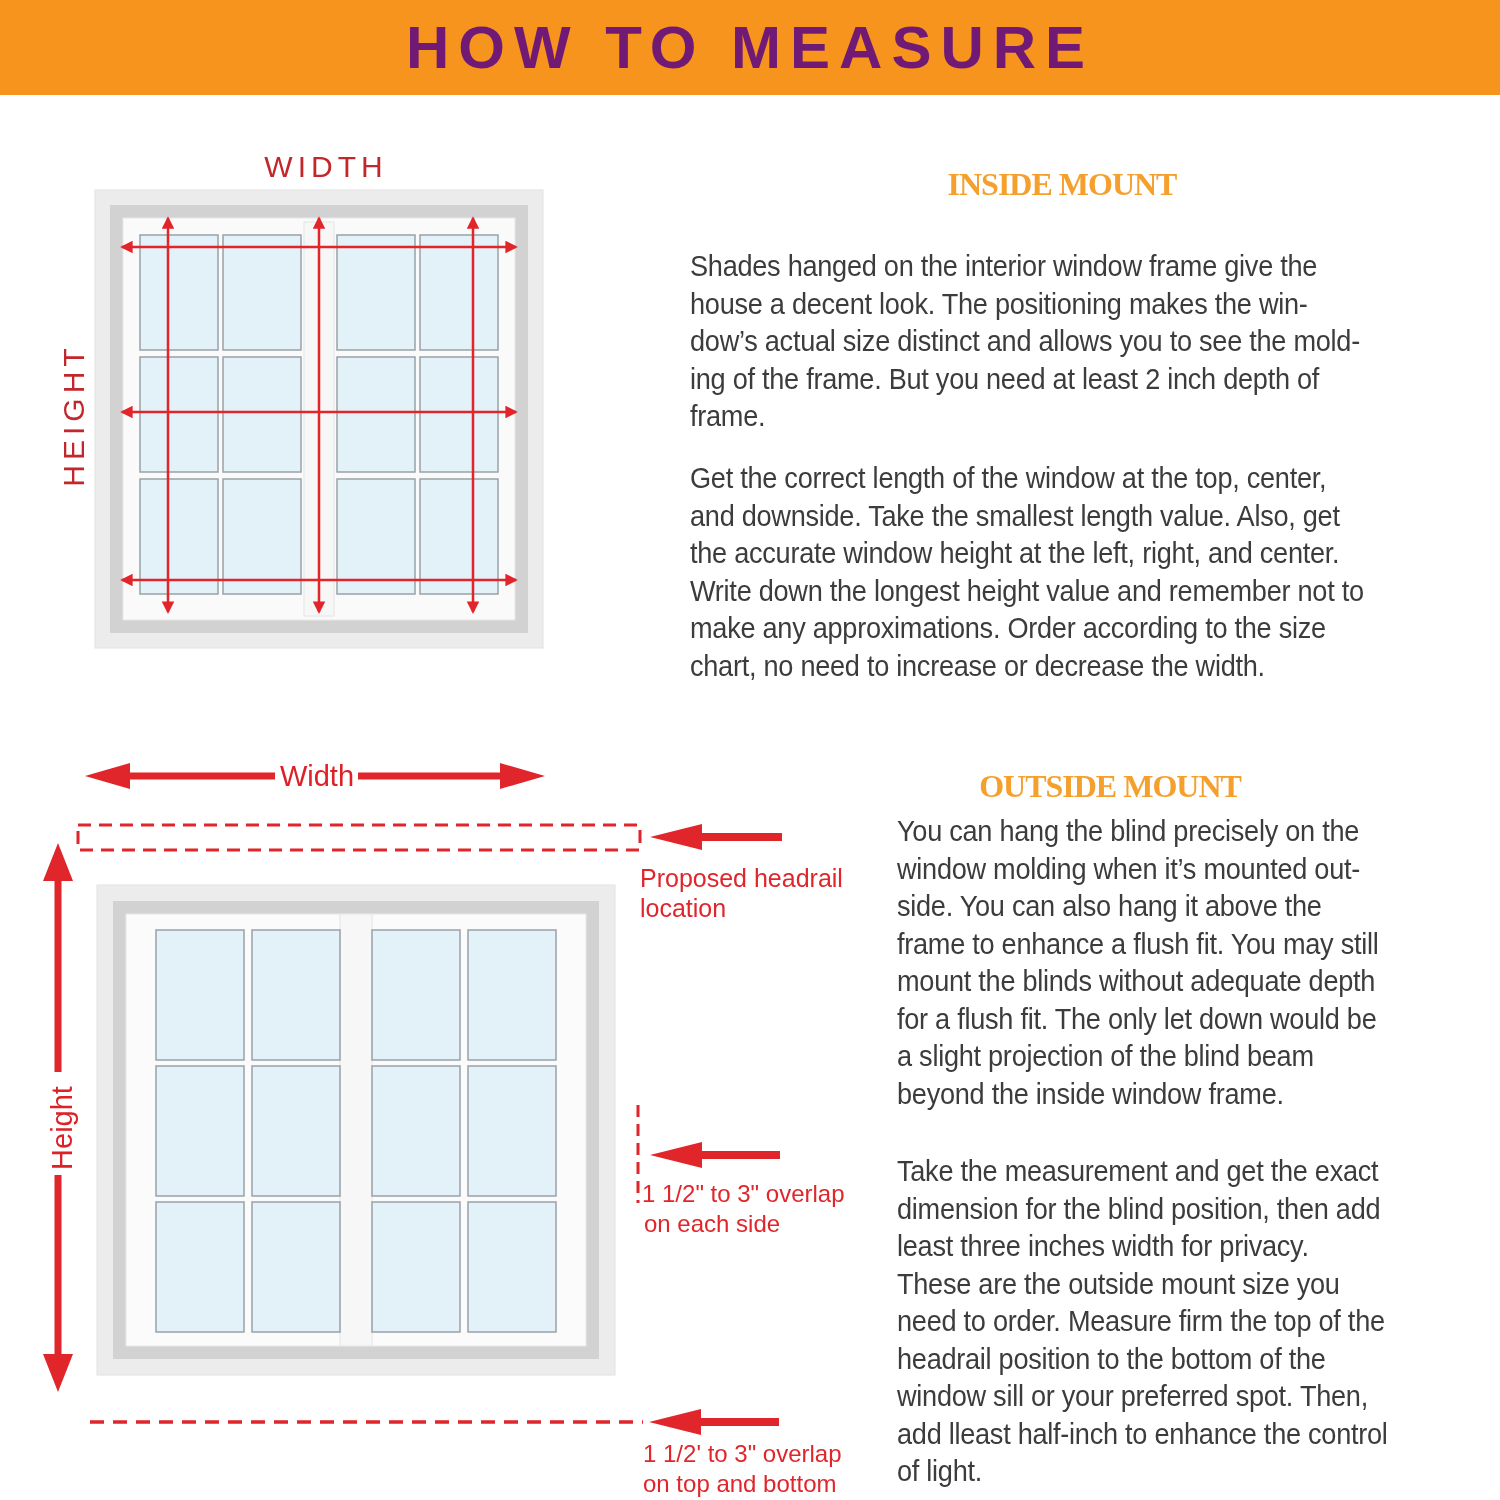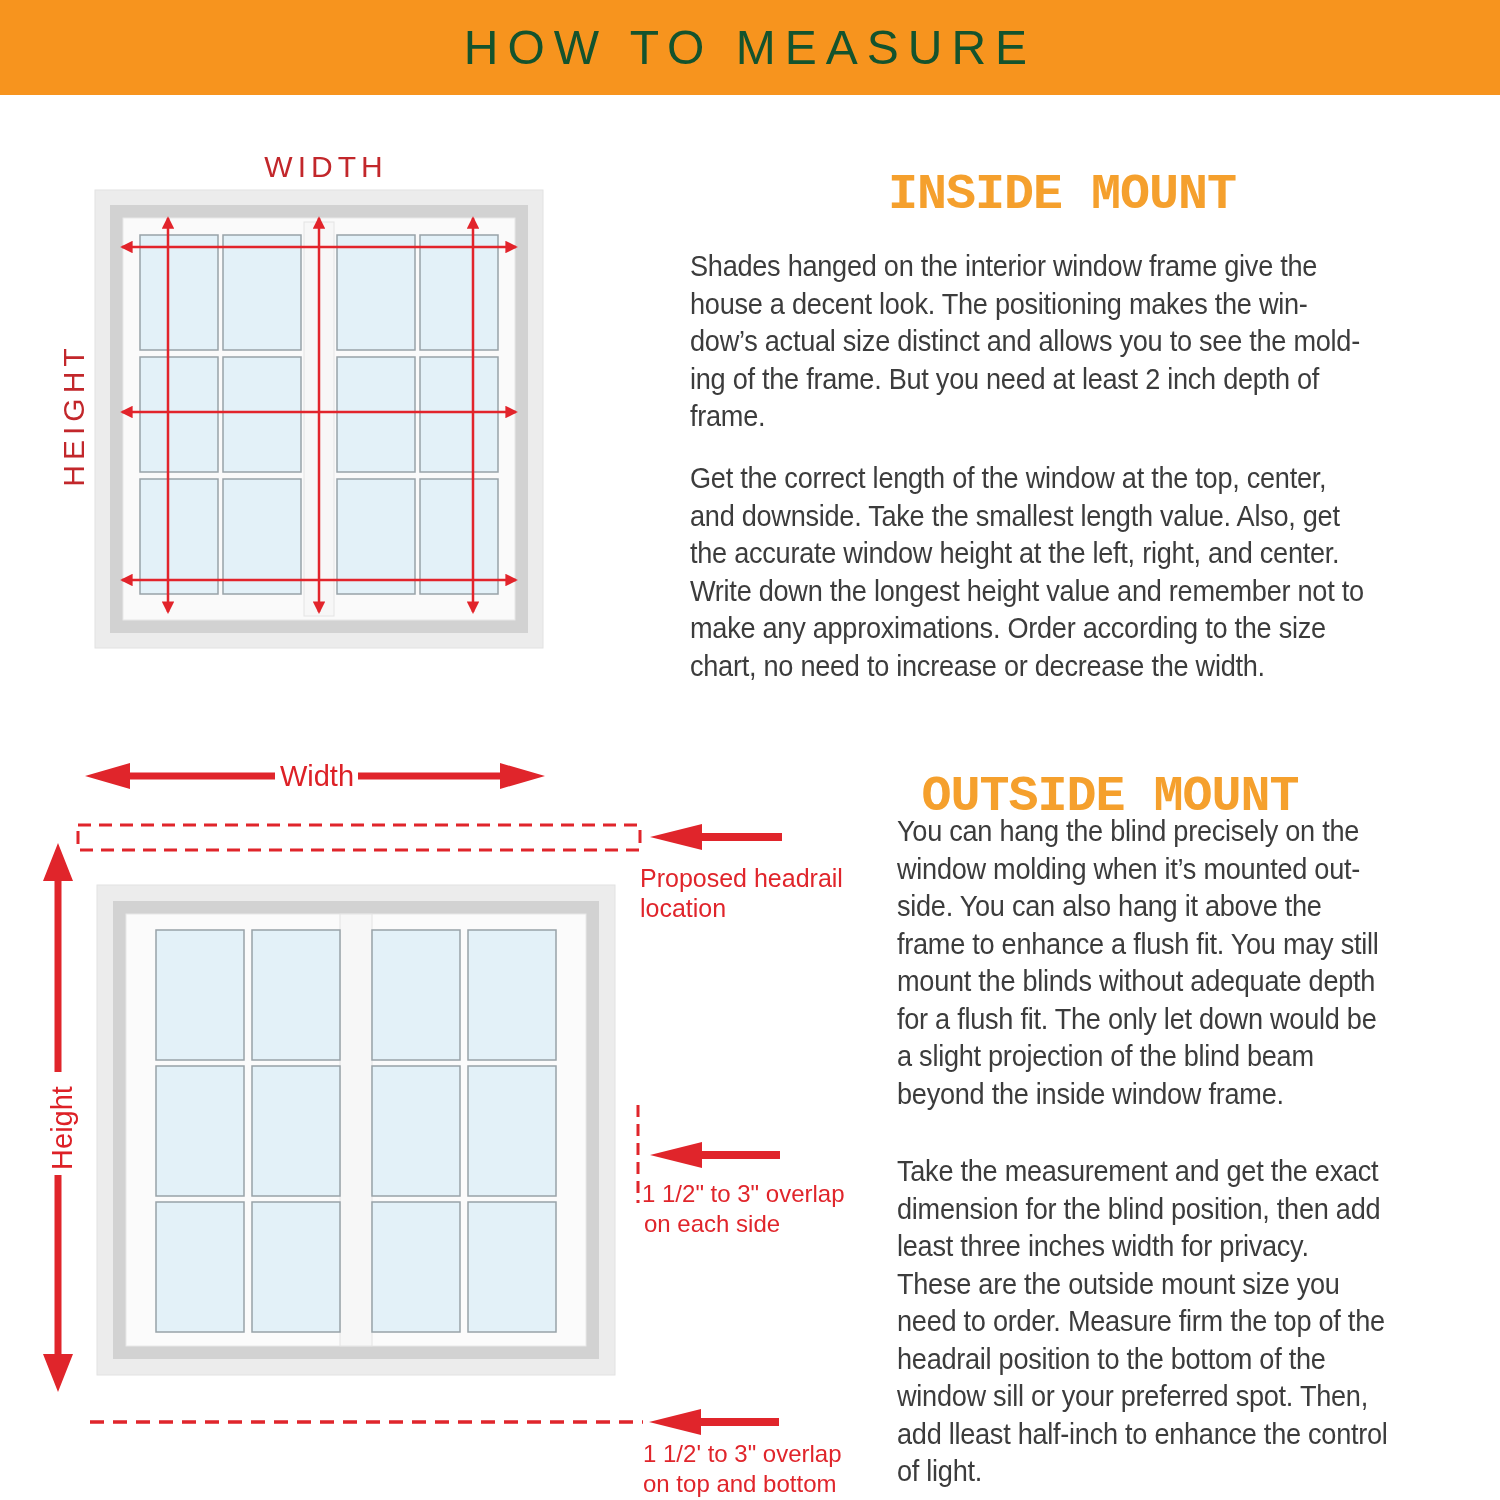--- a/index.html
+++ b/index.html
@@ -13,35 +13,35 @@
   }
   .header-bar {
     position: absolute;
     left: 0; top: 0;
     width: 1500px; height: 95px;
     background: #F7941E;
   }
   .header-title {
     width: 100%; height: 100%;
     display: flex; align-items: center; justify-content: center;
-    color: #14532d;
-    font-size: 48px;
-    font-weight: normal;
+    color: #701a75;
+    font-size: 60px;
+    font-weight: bold;
     letter-spacing: 9px;
     font-family: "Liberation Sans", sans-serif;
   }
   .heading {
     position: absolute;
     font-weight: bold;
-    font-size: 50px;
+    font-size: 32px;
     color: #F5A02D;
     letter-spacing: -1px;
     text-align: center;
     white-space: nowrap;
-    font-family: Liberation Mono, monospace;
+    font-family: Liberation Serif, serif;
   }
   .h-inside  { left: 690px; top: 166px; width: 744px; }
   .h-outside { left: 730px; top: 768px; width: 760px; }
   .para {
     position: absolute;
     white-space: pre-line;
     font-size: 29.5px;
     line-height: 37.5px;
     color: #3C3C3C;
     letter-spacing: -0.3px;

